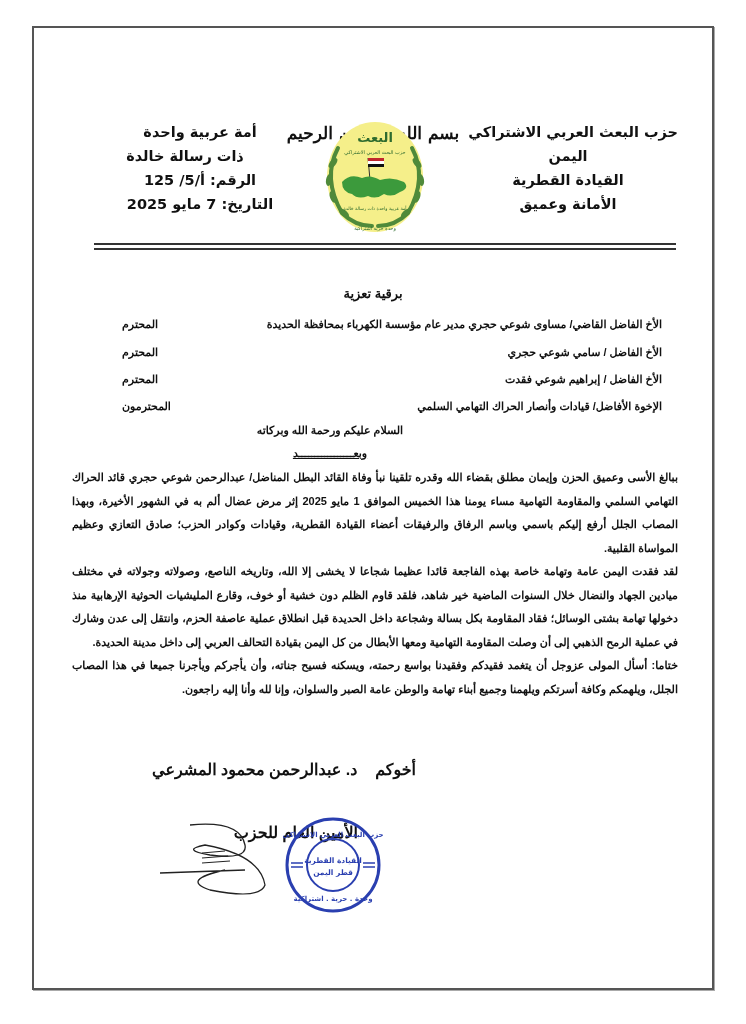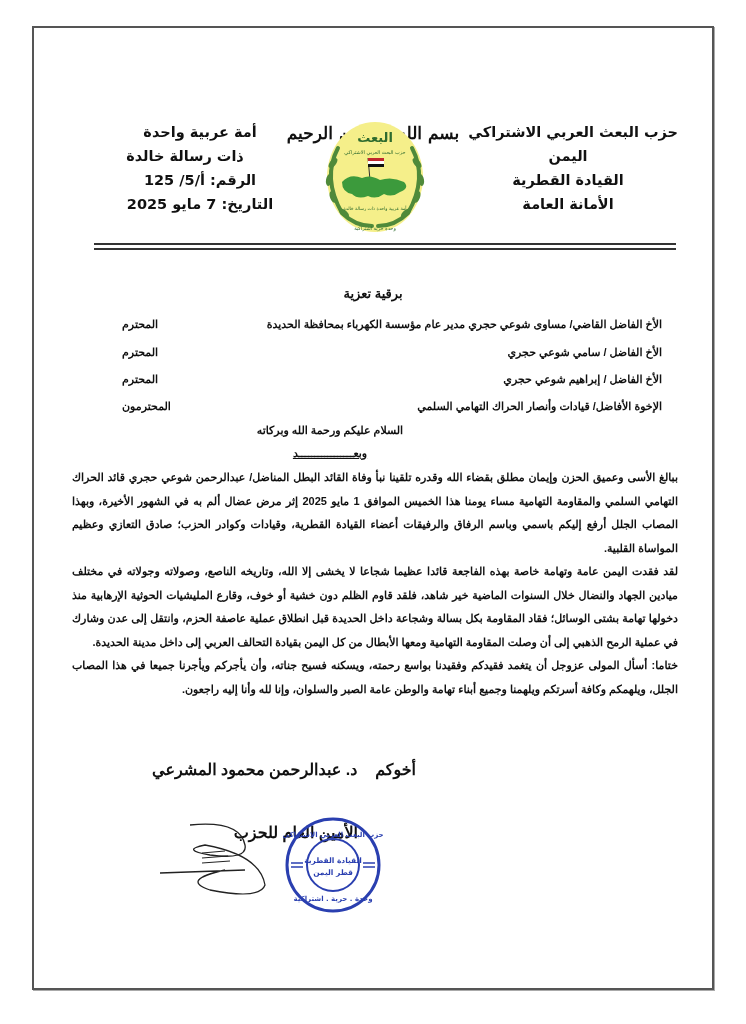--- a/index.html
+++ b/index.html
@@ -29,21 +29,21 @@
 <body>
 
 <div class="frame"></div>
 
 <div class="abs basmala rtl">بسم الله الرحمن الرحيم</div>
 
 <div class="abs hdr hdr-right rtl">
   <div class="l1">حزب البعث العربي الاشتراكي</div>
   <div>اليمن</div>
   <div>القيادة القطرية</div>
-  <div>الأمانة العامة</div>
+  <div>الأمانة وعميق</div>
 </div>
 
 <div class="abs logo">
   <svg width="150" height="118" viewBox="0 0 150 118">
     <ellipse cx="75" cy="59" rx="48" ry="55" fill="#f5ef8a"></ellipse>
     <g fill="none" stroke="#4f8a3a" stroke-width="4" stroke-linecap="round">
       <path d="M38 30 Q22 60 42 95 Q55 108 72 108"></path>
       <path d="M112 30 Q128 60 108 95 Q95 108 78 108"></path>
     </g>
     <g fill="#4f8a3a">
@@ -90,21 +90,21 @@
 
 <div class="abs addr" style="top:318px">
   <span>الأخ الفاضل القاضي/ مساوى شوعي حجري  مدير عام مؤسسة الكهرباء بمحافظة الحديدة</span>
   <span class="honor">المحترم</span>
 </div>
 <div class="abs addr" style="top:346px">
   <span>الأخ الفاضل / سامي شوعي حجري</span>
   <span class="honor">المحترم</span>
 </div>
 <div class="abs addr" style="top:373px">
-  <span>الأخ الفاضل / إبراهيم شوعي حجري</span>
+  <span>الأخ الفاضل / إبراهيم شوعي فقدت</span>
   <span class="honor">المحترم</span>
 </div>
 <div class="abs addr" style="top:400px">
   <span>الإخوة الأفاضل/ قيادات وأنصار الحراك التهامي السلمي</span>
   <span class="honor">المحترمون</span>
 </div>
 
 <div class="abs greet rtl" style="top:424px; left:100px; width:460px;">السلام عليكم ورحمة الله وبركاته</div>
 <div class="abs greet rtl" style="top:447px; left:100px; width:460px;text-decoration:underline;">وبعـــــــــــــــــد</div>
 

